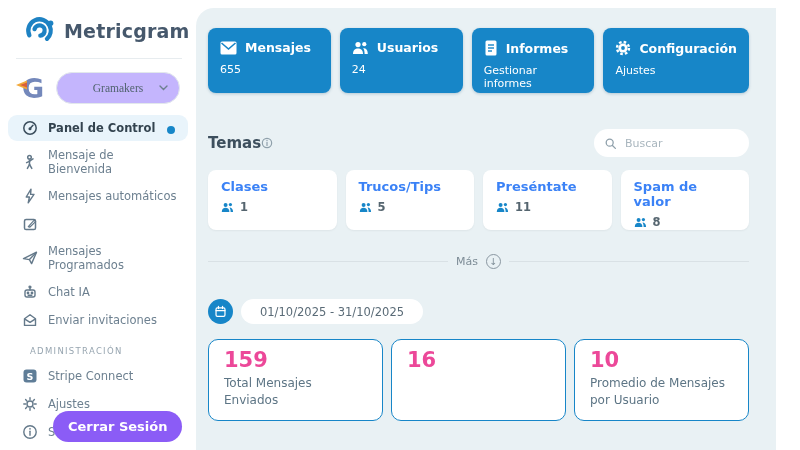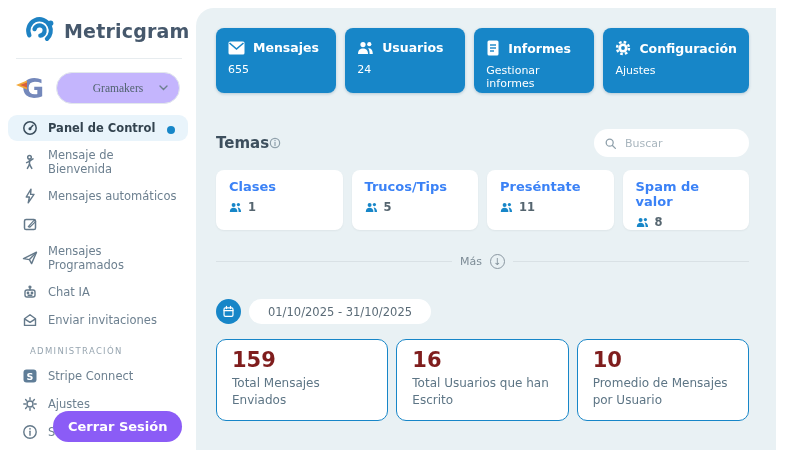--- a/index.html
+++ b/index.html
@@ -24,21 +24,21 @@
     font-size:11.5px; color:#6d8090; border-radius:9px; position:relative; margin-bottom:2px; cursor:pointer; }
   .nav-item.active { background:#e9f4fb; color:#33434f; font-weight:bold; }
   .active-dot { position:absolute; right:13px; top:11px; width:8px; height:8px; border-radius:50%; background:#1786c8; }
   .nav-icon { width:16px; height:16px; flex:0 0 16px; }
   .admin-label { font-size:8.5px; letter-spacing:1.3px; color:#97a5b0; margin:13px 0 7px 22px; }
   .logout-btn { position:absolute; left:53px; bottom:8px; background:#8b5cf6; color:#fff;
     font-size:13px; font-weight:bold; font-family:"DejaVu Sans",sans-serif;
     padding:8px 15px; border-radius:17px; border:none; cursor:pointer; }
   
   .main { position:absolute; left:196px; top:8px; width:580px; height:442px;
-    background:#e9f1f4; border-top-left-radius:18px; padding:20px 27px 0 20px; }
+    background:#e9f1f4; border-top-left-radius:18px; padding:20px 27px 0 12px; }
   .quick-row { display:flex; gap:9px; }
   .quick-card { flex:1; background:#1786c8; border-radius:8px; color:#fff; padding:10px 12px;
     height:65px; box-shadow:0 1px 3px rgba(20,80,120,.25); cursor:pointer; }
   .quick-title-row { display:flex; align-items:center; gap:8px; font-size:12.5px; font-weight:bold; margin-top:2px; }
   .quick-sub { font-size:11px; margin-top:8px; }
   .temas-row { display:flex; align-items:center; margin-top:36px; }
   .temas-title { font-size:15px; font-weight:bold; color:#3d4f5d; display:flex; gap:0; align-items:center; }
   .search-pill { margin-left:auto; width:155px; height:28px; background:#fff; border-radius:14px;
     display:flex; align-items:center; padding:0 10px; gap:6px; }
   .search-pill input { border:none; outline:none; font-size:11px; color:#6a7a85; width:100%;
@@ -53,21 +53,21 @@
   .more-line { flex:1; height:1px; background:#d9e1e5; }
   .more-circle { width:15px; height:15px; border:1px solid #8a97a1; border-radius:50%;
     display:flex; align-items:center; justify-content:center; font-size:9.5px; color:#7d8c96; cursor:pointer; }
   .date-row { display:flex; align-items:flex-end; gap:8px; margin-top:30px; }
   .cal-btn { width:25px; height:25px; border-radius:50%; background:#1786c8; border:none;
     display:flex; align-items:center; justify-content:center; cursor:pointer; }
   .date-pill { width:182px; height:25px; background:#fff; border-radius:13px;
     display:flex; align-items:center; justify-content:center; font-size:11.5px; color:#5a6b77; cursor:pointer; }
   .stats-row { display:flex; gap:8px; margin-top:15px; }
   .stat-card { flex:1; background:#fff; border:1.5px solid #1786c8; border-radius:10px; padding:8px 15px; height:82px; }
-  .stat-value { font-size:21px; font-weight:bold; color:#7f1d1d; }
+  .stat-value { font-size:21px; font-weight:bold; color:#ec4899; }
   .stat-label { font-size:12px; color:#5d7585; margin-top:3px; line-height:1.45; }
   svg { display:block; }
 </style>
 </head>
 <body>
 
 <div class="sidebar">
   <div class="logo-row">
     <span>
       <svg width="31" height="31" viewBox="0 0 36 36">
@@ -373,21 +373,20 @@
     <div class="date-pill">01/10/2025 - 31/10/2025</div>
   </div>
 
   <div class="stats-row">
     <div class="stat-card">
       <div class="stat-value">159</div>
       <div class="stat-label">Total Mensajes Enviados</div>
     </div>
     <div class="stat-card">
       <div class="stat-value">16</div>
-      <div class="stat-label">Total Usuarios que han Escrito</div>
     </div>
     <div class="stat-card">
       <div class="stat-value">10</div>
       <div class="stat-label">Promedio de Mensajes por Usuario</div>
     </div>
   </div>
 
 </div>
 
 </body></html>

